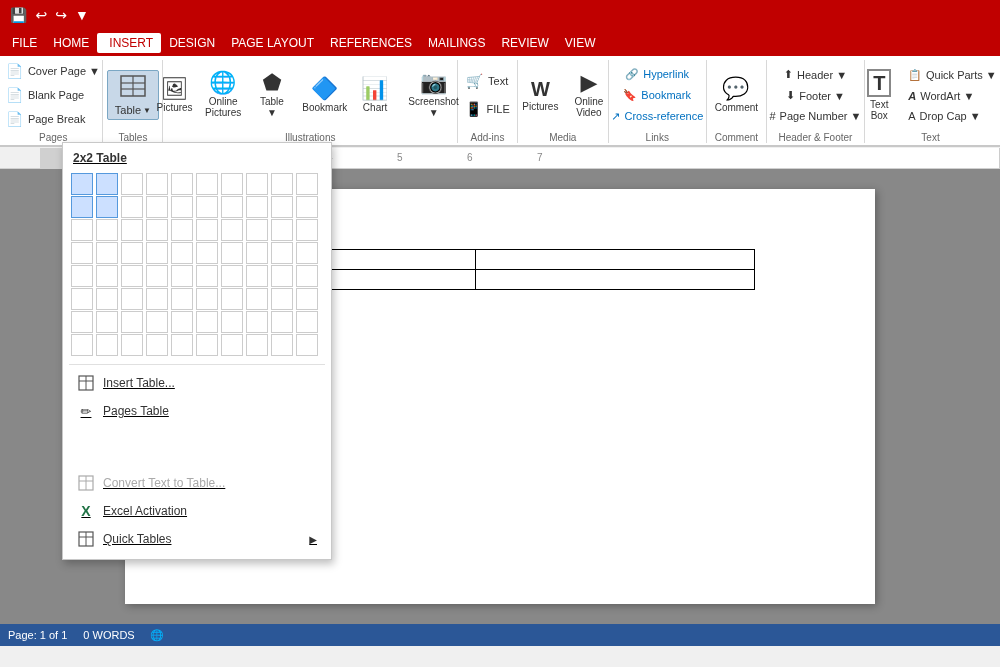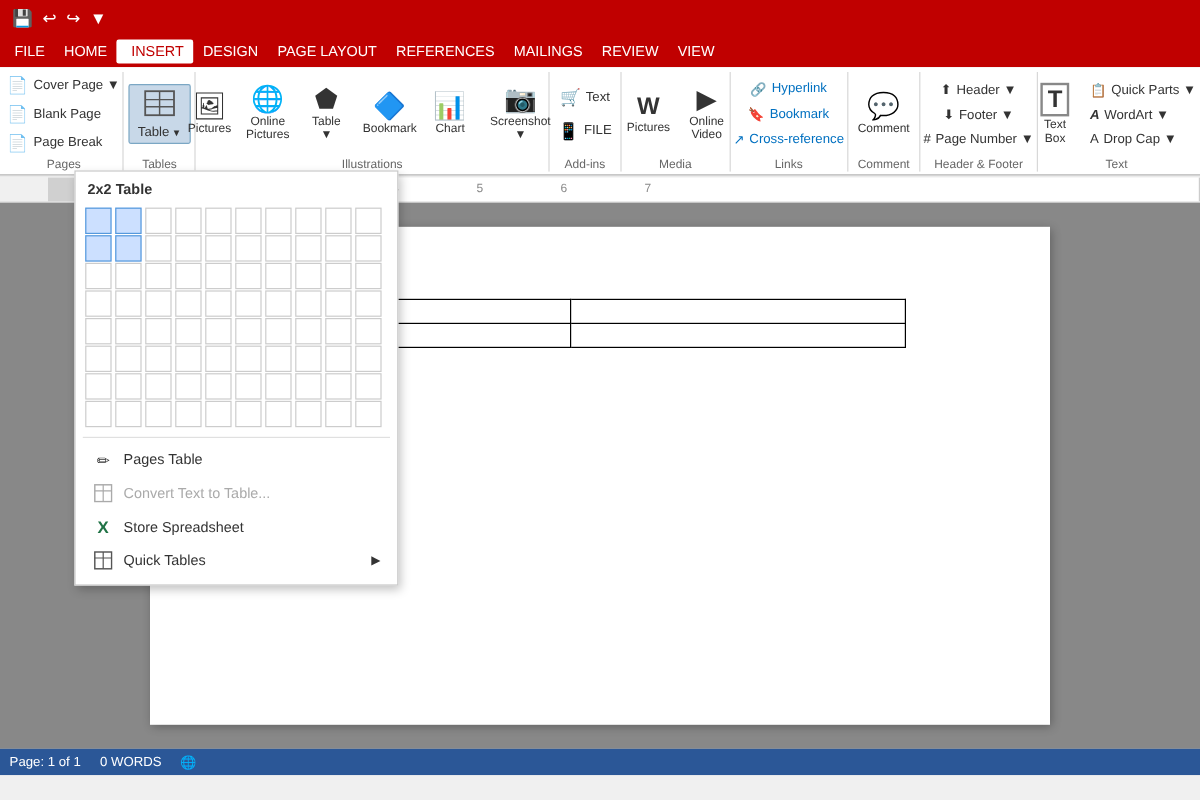--- a/index.html
+++ b/index.html
@@ -200,20 +200,21 @@
     #table-dropdown {
       position: absolute;
       top: 142px;
       left: 62px;
       background: white;
       border: 1px solid #c8c8c8;
       box-shadow: 2px 4px 8px rgba(0,0,0,0.25);
       z-index: 1000;
       width: 270px;
       padding: 6px;
+      text-decoration: underline;
     }
 
     #table-size-label {
       font-size: 12px;
       font-weight: 600;
       padding: 2px 4px 6px 4px;
       color: #333;
     }
 
     #table-grid {
@@ -244,21 +245,21 @@
 
     .dropdown-item {
       display: flex;
       align-items: center;
       padding: 5px 8px;
       font-size: 12px;
       cursor: pointer;
       gap: 8px;
       color: #333;
     }
-    .dropdown-item.disabled { color: #aaa; cursor: default; }
+    .dropdown-item.disabled { color: #aaa; cursor: default; margin-top: 44px; }
 
     .dropdown-item-icon {
       width: 18px;
       height: 18px;
       display: flex;
       align-items: center;
       justify-content: center;
       font-size: 13px;
     }
 
@@ -566,36 +567,46 @@
       <div class="grid-cell"></div>
       <div class="grid-cell"></div>
       <div class="grid-cell"></div>
       <div class="grid-cell"></div>
       <div class="grid-cell"></div>
       <div class="grid-cell"></div>
       <div class="grid-cell"></div>
     </div>
   <div id="dropdown-divider"></div>
   <div class="dropdown-item">
+    <span class="dropdown-item-icon">
+      <svg width="16" height="16" viewBox="0 0 16 16">
+          <rect x="1" y="1" width="14" height="14" fill="none" stroke="#555" stroke-width="1.2"></rect>
+          <line x1="1" y1="6" x2="15" y2="6" stroke="#555" stroke-width="1"></line>
+          <line x1="8" y1="1" x2="8" y2="15" stroke="#555" stroke-width="1"></line>
+        </svg>
+    </span>
+    <span>Insert Table...</span>
+  </div>
+  <div class="dropdown-item">
     <span class="dropdown-item-icon">✏</span>
     <span>Pages Table</span>
   </div>
   <div class="dropdown-item disabled">
     <span class="dropdown-item-icon">
       <svg width="16" height="16" viewBox="0 0 16 16">
           <rect x="1" y="1" width="14" height="14" fill="none" stroke="#aaa" stroke-width="1.2"></rect>
           <line x1="1" y1="6" x2="15" y2="6" stroke="#aaa" stroke-width="1"></line>
           <line x1="8" y1="1" x2="8" y2="15" stroke="#aaa" stroke-width="1"></line>
         </svg>
     </span>
     <span style="color:#aaa;">Convert Text to Table...</span>
   </div>
   <div class="dropdown-item">
     <span class="dropdown-item-icon" style="color:#217346;font-weight:bold;font-size:14px;">X</span>
-    <span>Store Spreadsheet</span>
+    <span>Excel Activation</span>
   </div>
   <div class="dropdown-item">
     <span class="dropdown-item-icon">
       <svg width="16" height="16" viewBox="0 0 16 16">
           <rect x="1" y="1" width="14" height="14" fill="none" stroke="#555" stroke-width="1.2"></rect>
           <line x1="1" y1="6" x2="15" y2="6" stroke="#555" stroke-width="1"></line>
           <line x1="8" y1="1" x2="8" y2="15" stroke="#555" stroke-width="1"></line>
         </svg>
     </span>
     <span>Quick Tables</span>

